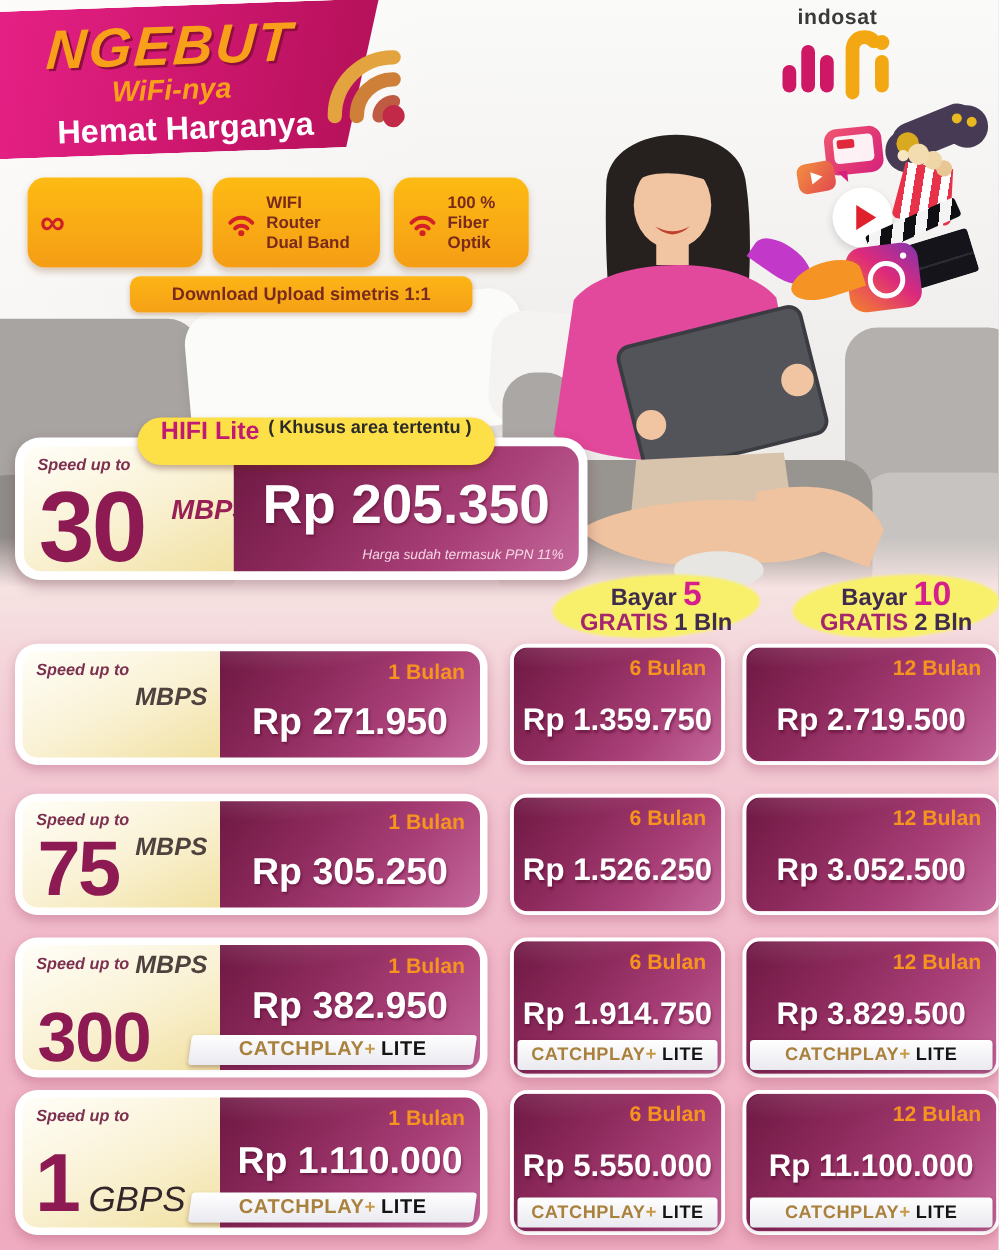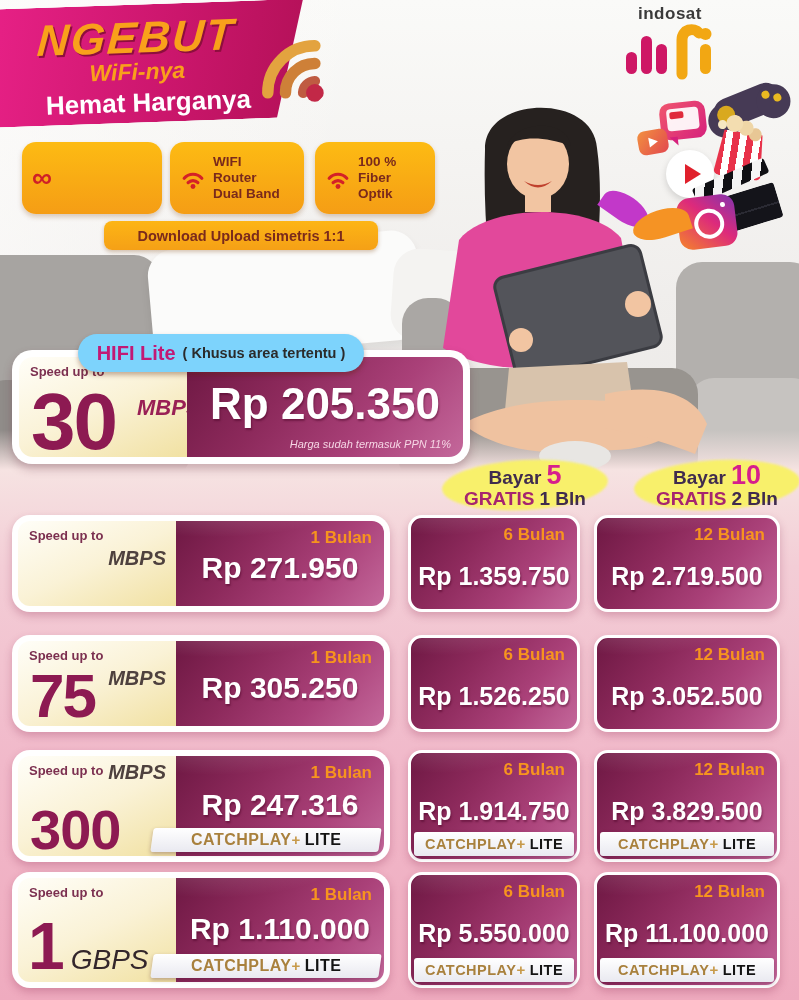--- a/index.html
+++ b/index.html
@@ -68,61 +68,61 @@
   .insta::before{content:"";position:absolute;left:16px;top:13px;width:22px;height:22px;border:4px solid #fff;border-radius:50%;}
   .insta::after{content:"";position:absolute;right:9px;top:8px;width:5px;height:5px;background:#fff;border-radius:50%;}
   .petal1{left:600px;top:196px;width:52px;height:26px;background:#c238c9;border-radius:50% 50% 50% 0;transform:rotate(35deg);}
   .petal2{left:632px;top:210px;width:58px;height:28px;background:#f59324;border-radius:50% 50% 0 50%;transform:rotate(-18deg);}
   
   .feature{position:absolute;top:142px;height:72px;z-index:3;border-radius:14px;
     background:linear-gradient(180deg,#fdbb13 0%,#f59d15 100%);box-shadow:0 3px 5px rgba(120,60,0,.25);
     display:flex;align-items:center;gap:7px;padding:0 10px;box-sizing:border-box;}
   .f1{left:22px;width:140px;}
   .f2{left:170px;width:134px;}
-  .f3{left:315px;width:120px;}
+  .f3{left:315px;width:108px;}
   .feature .txt{font-weight:bold;font-size:13.5px;line-height:1.18;color:#7a2a1c;white-space:pre-line;}
   .inf{font-weight:900;font-size:28px;color:#cf2027;line-height:1;}
   .dl-banner{position:absolute;left:104px;top:221px;width:274px;height:29px;z-index:3;border-radius:8px;
     background:linear-gradient(180deg,#fdb515 0%,#f5a016 100%);box-shadow:0 2px 4px rgba(120,60,0,.3);
     display:flex;align-items:center;justify-content:center;font-weight:bold;font-size:14.5px;color:#7a2a1c;}
   
   .grad-m{background:linear-gradient(128deg,#6e1843 0%,#8d2a5c 35%,#aa4179 68%,#c4689b 100%);position:relative;}
   .grad-m::before{content:"";position:absolute;inset:0;border-radius:inherit;
     background:radial-gradient(120% 90% at 18% -35%,rgba(255,255,255,.28),rgba(255,255,255,0) 60%);pointer-events:none;}
   .cream{background:linear-gradient(155deg,#fffef8 0%,#faf2d6 50%,#f1e1a2 100%);position:relative;}
-  .speed-label{position:absolute;left:11px;top:7px;font-weight:bold;font-size:13px;color:#7c3050;}
+  .speed-label{position:absolute;left:11px;top:7px;font-weight:bold;font-size:13px;color:#7c3050;font-style:italic;}
   .speed-num{position:absolute;left:12px;bottom:2px;font-weight:900;font-size:62px;line-height:.88;color:#8d1a52;letter-spacing:-2px;}
   .speed-unit{position:absolute;right:10px;top:26px;font-style:italic;font-weight:bold;font-size:20px;color:#4e413e;}
   .duration{position:absolute;top:7px;right:12px;font-weight:bold;font-size:17px;color:#f7941e;z-index:1;}
   .price{position:absolute;left:0;right:0;text-align:center;font-weight:bold;color:#fff;
     text-shadow:1px 2px 2px rgba(70,0,35,.45);z-index:1;}
   .plan-main{position:absolute;left:12px;width:378px;background:#fff;border-radius:18px;padding:6px;
     box-sizing:border-box;display:flex;box-shadow:0 4px 9px rgba(140,40,80,.28);z-index:3;}
   .plan-main .left{width:158px;border-radius:12px 0 0 12px;}
   .plan-main .right{flex:1;border-radius:0 12px 12px 0;}
-  .plan-main .price{top:30px;font-size:30px;}
+  .plan-main .price{top:40px;font-size:30px;}
   .plan-sub{position:absolute;border-radius:14px;border:3px solid #fff;box-sizing:border-box;
     box-shadow:0 4px 9px rgba(140,40,80,.28);z-index:3;}
   .plan-sub .price{top:44px;font-size:25px;}
   .sub1{left:408px;width:172px;}
-  .sub2{left:594px;width:186px;}
+  .sub2{left:594px;width:206px;}
   .cp-strip{position:absolute;height:24px;background:linear-gradient(180deg,#ffffff,#e9e9f0);
     display:flex;align-items:center;justify-content:center;z-index:2;border-radius:3px;
     box-shadow:0 2px 4px rgba(60,10,40,.3);}
   .plan-main .cp-strip{right:4px;bottom:4px;width:228px;transform:skewX(-8deg);}
   .plan-main .cp-strip .cp-inner{transform:skewX(8deg);}
   .plan-sub .cp-strip{left:3px;right:3px;bottom:3px;}
   .cp-inner{white-space:nowrap;font-weight:800;}
   .cp-brand{color:#a9813d;font-size:16px;letter-spacing:.5px;}
   .cp-plus{color:#c79a4a;font-size:15px;}
   .cp-lite{color:#141414;font-size:16px;letter-spacing:.5px;}
   .plan-sub .cp-brand,.plan-sub .cp-lite{font-size:14.5px;}
   
-  .lite-pill{position:absolute;left:78px;top:334px;width:286px;height:38px;z-index:5;background:#7dd3fc;
-    border-radius:19px;box-shadow:0 3px 5px rgba(90,30,0,.35);display:flex;align-items:center;justify-content:center;gap:7px;}
+  .lite-pill{position:absolute;left:110px;top:334px;width:286px;height:38px;z-index:5;background:#fde047;
+    border-radius:19px;box-shadow:0 3px 5px rgba(90,30,0,.35);display:flex;align-items:flex-start;justify-content:center;gap:7px;}
   .lite-title{font-weight:bold;font-size:20px;color:#c21975;}
   .lite-note{font-weight:bold;font-size:14.5px;color:#2b2b2b;}
   .lite-card{position:absolute;left:12px;top:350px;width:458px;height:114px;background:#fff;border-radius:20px;
     padding:7px;box-sizing:border-box;display:flex;box-shadow:0 5px 10px rgba(100,40,60,.3);z-index:4;}
   .lite-card .left{width:168px;border-radius:14px 0 0 14px;}
   .lite-card .speed-num{font-size:80px;bottom:0px;}
   .lite-card .speed-unit{left:118px;right:auto;top:38px;font-size:22px;color:#992055;}
   .lite-card .right{flex:1;border-radius:0 14px 14px 0;}
   .lite-card .price{top:22px;font-size:44px;}
   .tax-note{position:absolute;right:12px;bottom:7px;font-style:italic;font-size:11px;color:#f6d6e5;z-index:1;margin-top:24px;}
@@ -331,21 +331,21 @@
   </div>
 
   <div class="plan-main r3">
     <div class="left cream">
       <div class="speed-label">Speed up to</div>
       <div class="speed-num num300">300</div>
       <div class="speed-unit">MBPS</div>
     </div>
     <div class="right grad-m">
       <div class="duration">1 Bulan</div>
-      <div class="price main">Rp 247.316</div>
+      <div class="price main">Rp 382.950</div>
       <div class="cp-strip">
           <span class="cp-inner"><span class="cp-brand">CATCHPLAY</span><span class="cp-plus">+</span> <span class="cp-lite">LITE</span></span>
         </div>
     </div>
   </div>
   <div class="plan-sub sub1 grad-m r3">
     <div class="duration">6 Bulan</div>
     <div class="price">Rp 1.914.750</div>
     <div class="cp-strip">
         <span class="cp-inner"><span class="cp-brand">CATCHPLAY</span><span class="cp-plus">+</span> <span class="cp-lite">LITE</span></span>

